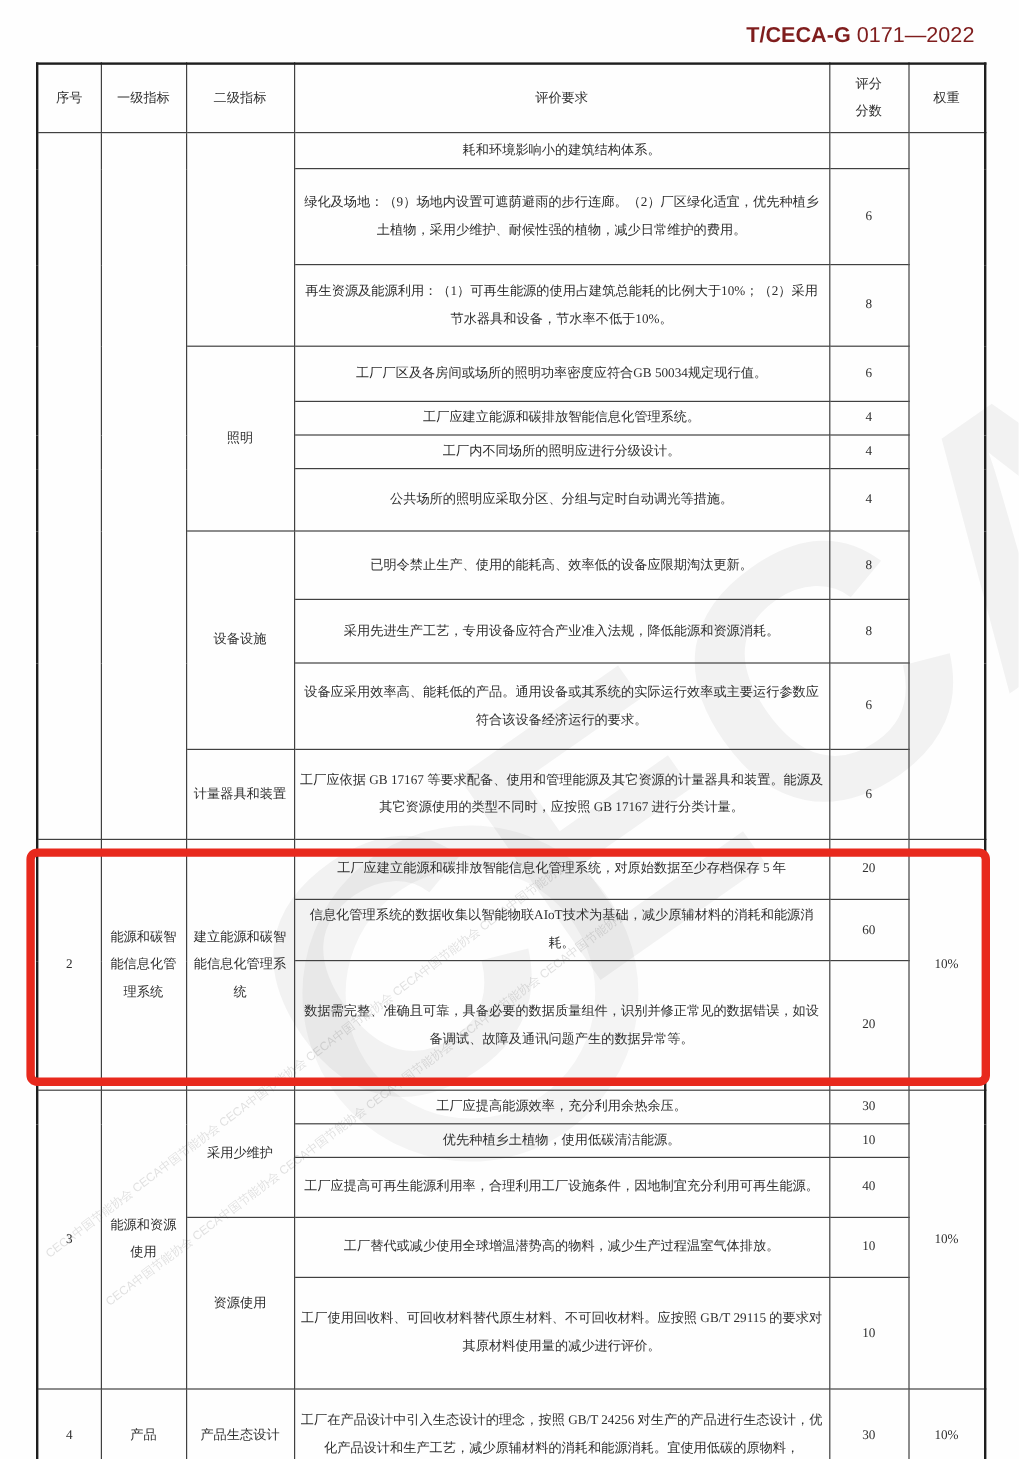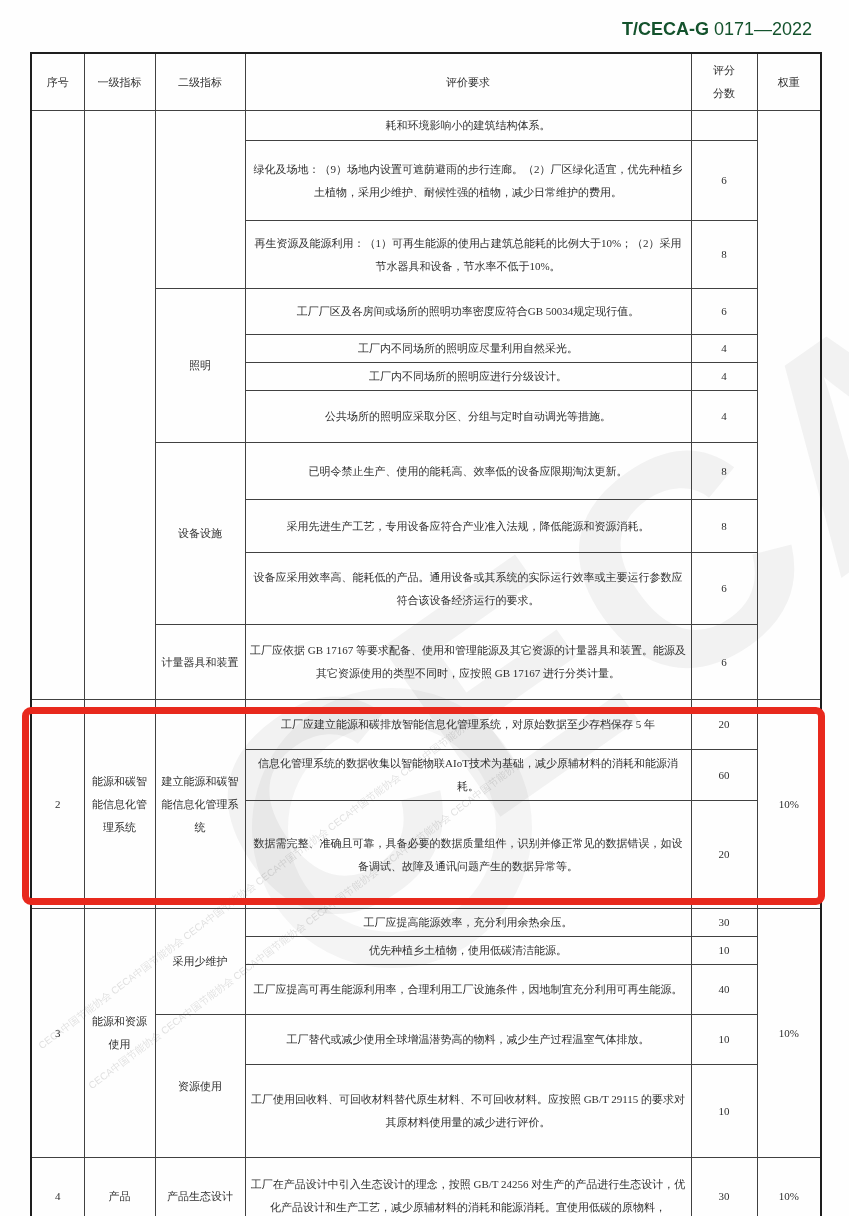--- a/index.html
+++ b/index.html
@@ -33,21 +33,21 @@
     transform:rotate(-37deg);transform-origin:left center;
     color:rgba(90,90,90,0.18);white-space:nowrap;overflow:hidden;
     font-family:"Liberation Sans",sans-serif;
   }
   .wm-small-1{left:40px;top:1040px;}
   .wm-small-2{left:90px;top:1080px;}
   
   .doc-code{
     position:absolute;top:19px;right:37px;z-index:2;
     font-family:"Liberation Sans","DejaVu Sans",sans-serif;
-    font-size:18px;letter-spacing:0px;color:#14532d;
+    font-size:18px;letter-spacing:0px;color:#7f1d1d;
   }
   .doc-code .b{font-weight:bold;}
   .doc-code .r{font-weight:normal;}
   
   table.eval{
     position:absolute;left:30px;top:52px;z-index:1;
     width:790px;border-collapse:collapse;table-layout:fixed;
     border:2px solid #1e1e1e;
     font-size:11px;line-height:23px;
     background:transparent;
@@ -124,21 +124,21 @@
       <tr style="height:68px">
         <td class="c-req">再生资源及能源利用：（1）可再生能源的使用占建筑总能耗的比例大于10%；（2）采用节水器具和设备，节水率不低于10%。</td>
         <td class="c-score">8</td>
       </tr>
       <tr style="height:46px">
         <td class="c-l2" rowspan="4">照明</td>
         <td class="c-req">工厂厂区及各房间或场所的照明功率密度应符合GB 50034规定现行值。</td>
         <td class="c-score">6</td>
       </tr>
       <tr style="height:26px">
-        <td class="c-req">工厂内不同场所的照明应尽量利用自然采光。</td>
+        <td class="c-req">工厂应建立能源和碳排放智能信息化管理系统。</td>
         <td class="c-score">4</td>
       </tr>
       <tr style="height:26px">
         <td class="c-req">工厂内不同场所的照明应进行分级设计。</td>
         <td class="c-score">4</td>
       </tr>
       <tr style="height:52px">
         <td class="c-req">公共场所的照明应采取分区、分组与定时自动调光等措施。</td>
         <td class="c-score">4</td>
       </tr>

